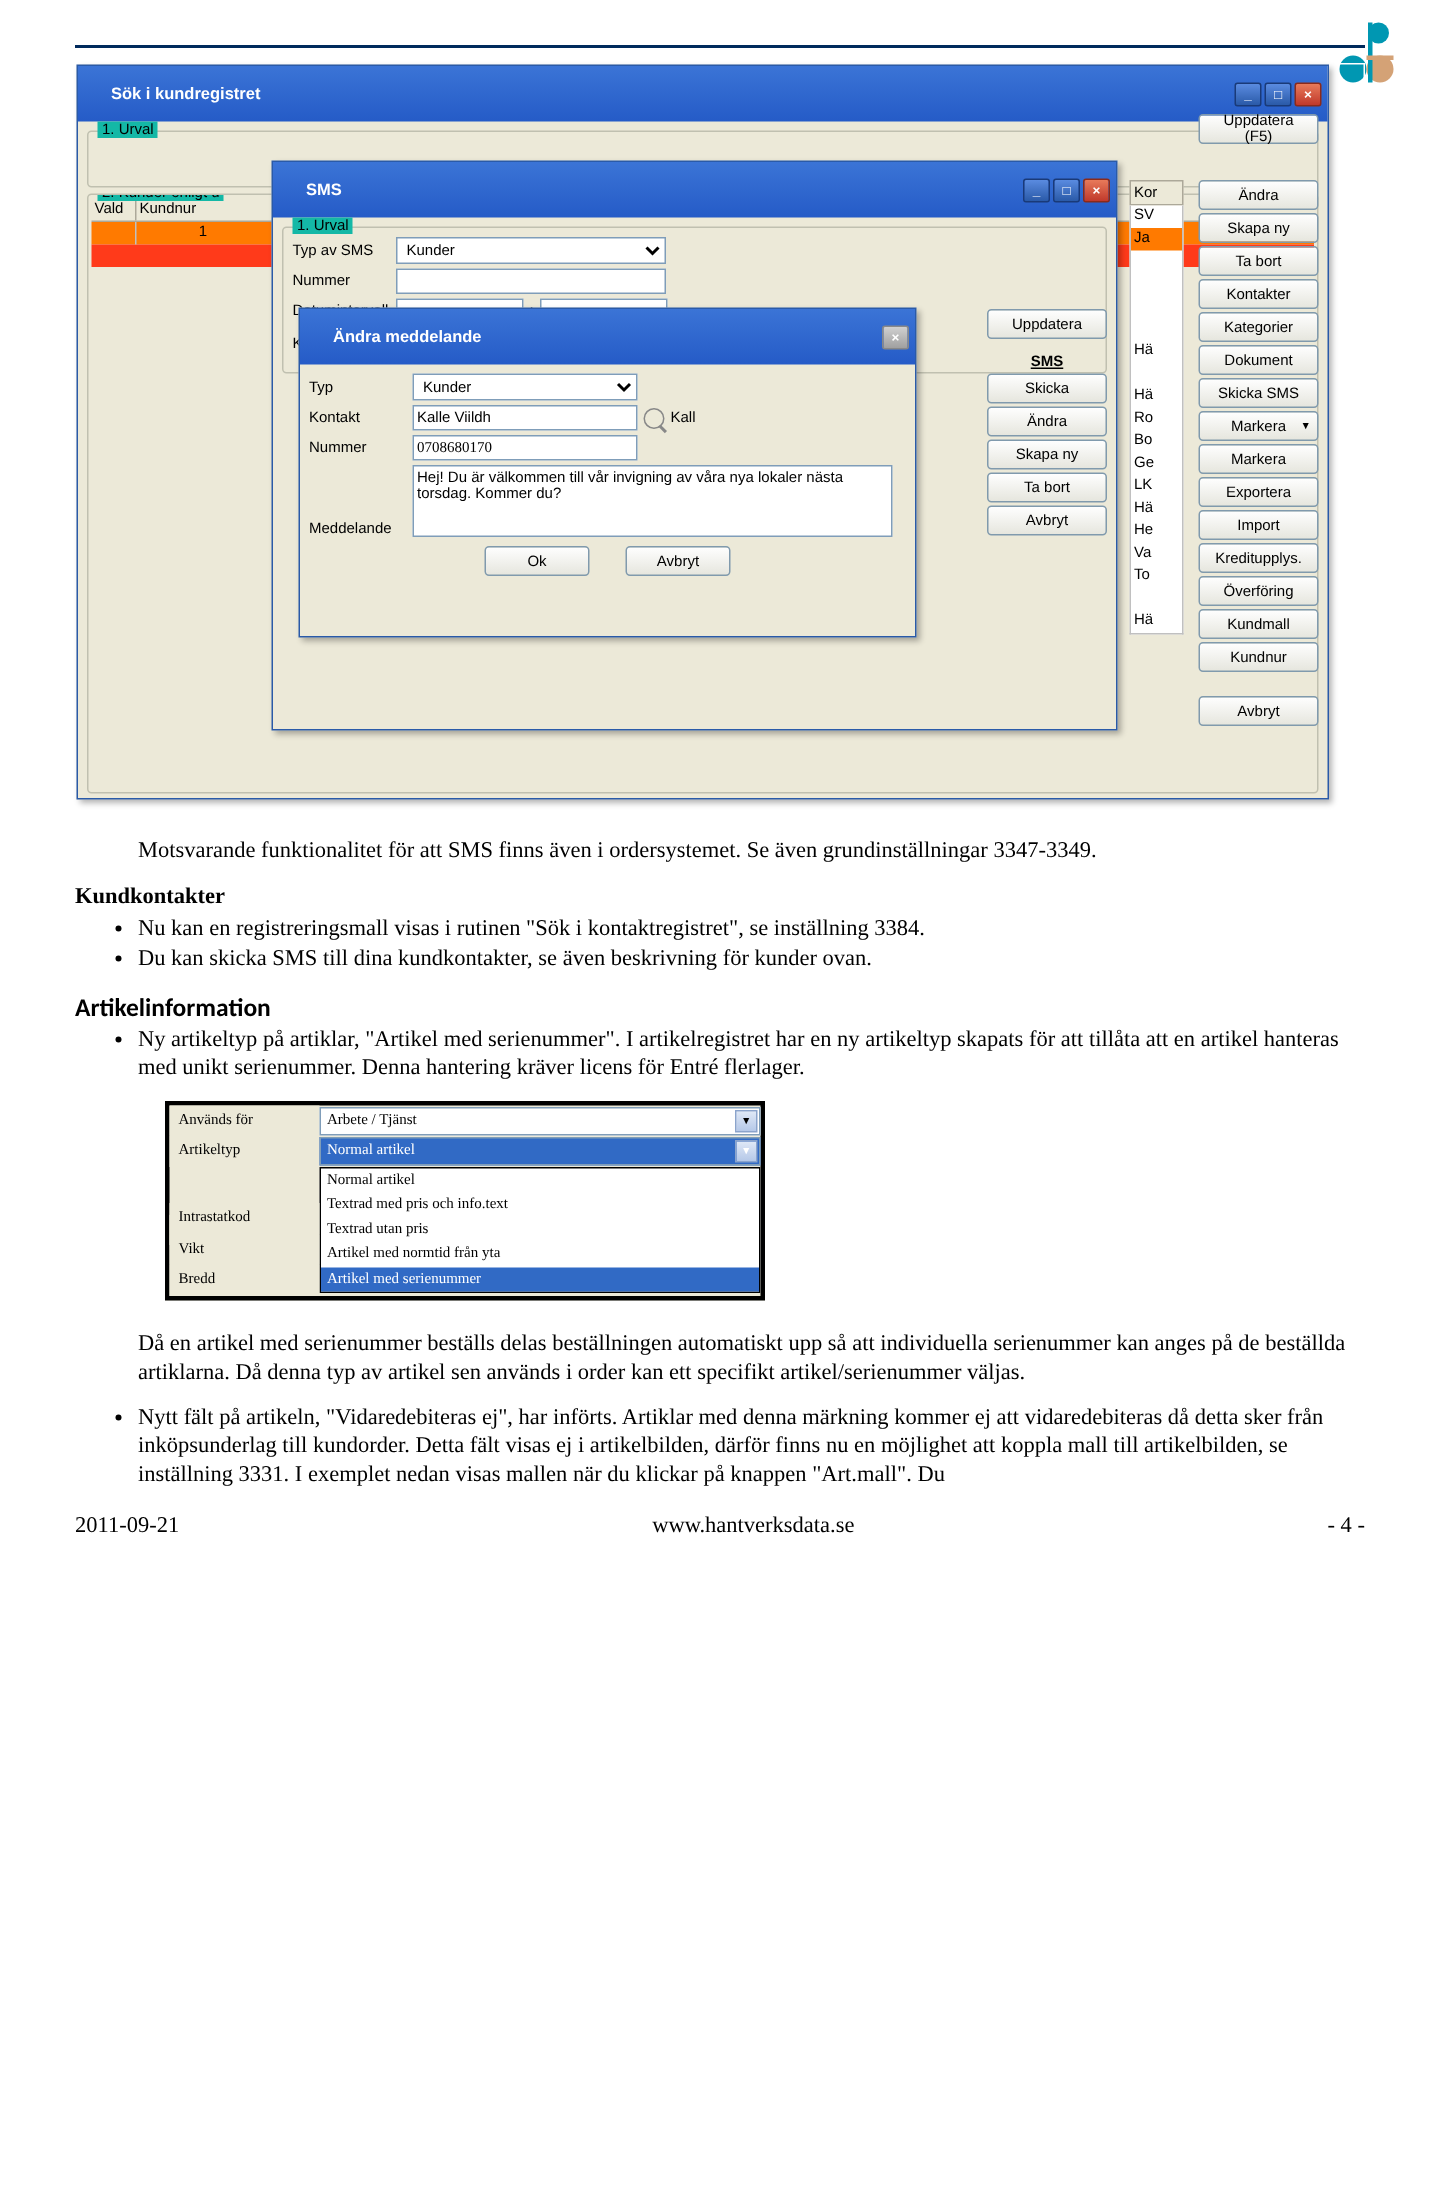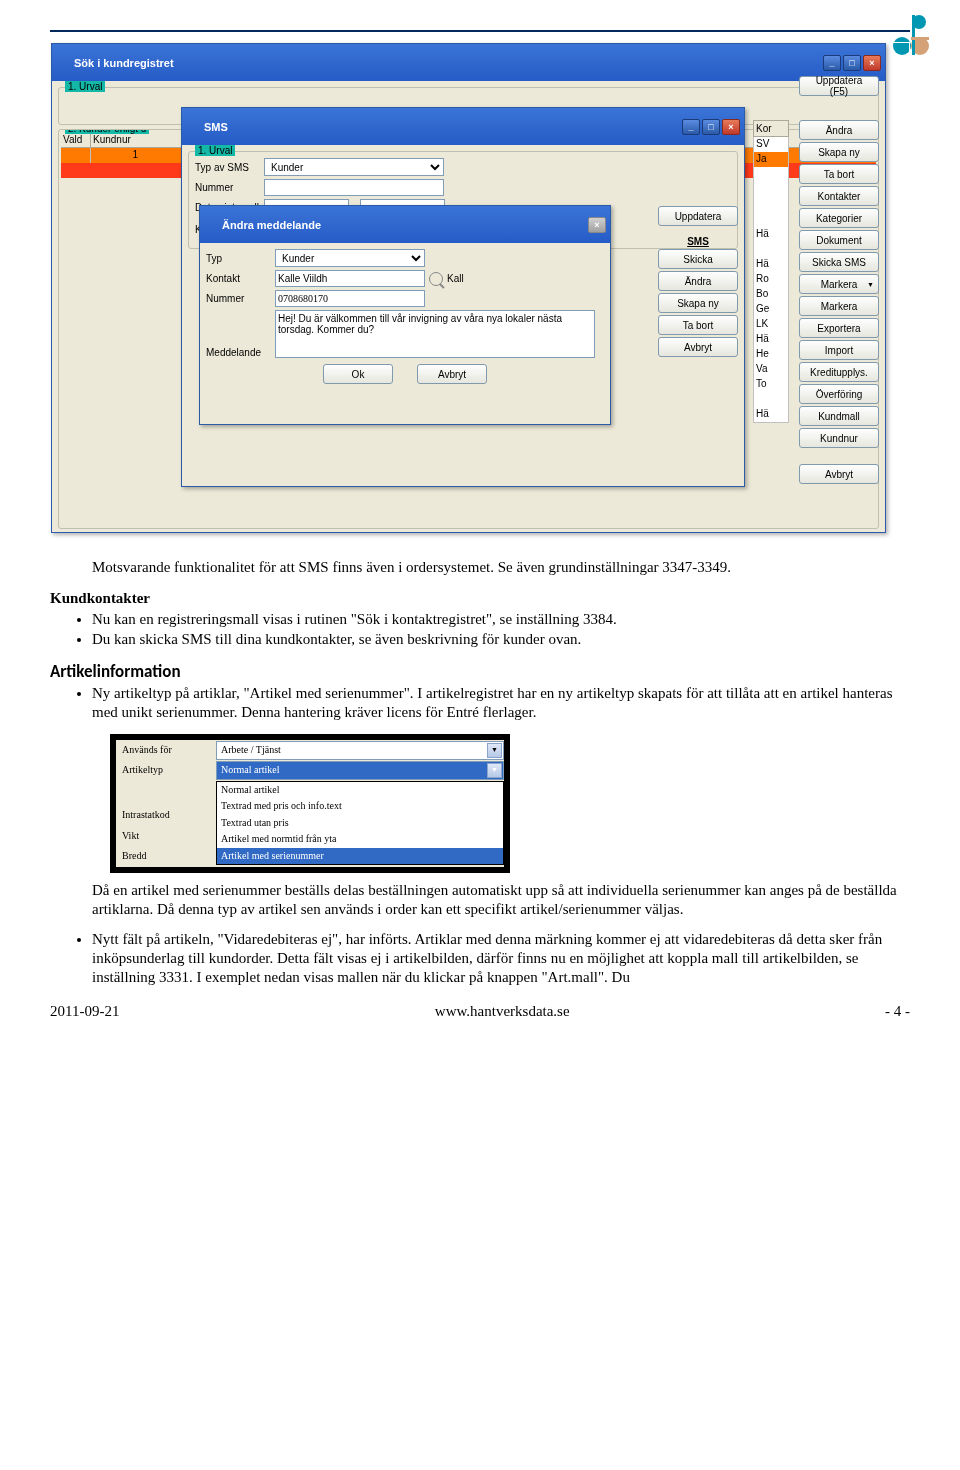--- a/index.html
+++ b/index.html
@@ -41,21 +41,21 @@
 
 .doc { font-family: Georgia, 'Times New Roman', serif; font-size: 15px; line-height: 1.25; margin-top: 16px; }
 .doc p { margin: 4px 0 12px 0; }
 .doc ul { margin: 2px 0 12px 0; padding-left: 42px; }
 .doc ul li { margin-bottom: 2px; }
 .h-sub { font-size: 15px; font-weight: bold; margin: 8px 0 2px 0; }
 .h-main { font-family: Calibri, Arial, sans-serif; font-size: 30px; color: #1f497d; margin: 18px 0 4px 0; }
 .h-mid { font-family: Calibri, Arial, sans-serif; font-size: 17px; color: #000000; font-weight: bold; margin: 6px 0 2px 0; }
 
 
-.shot2 { border: 6px solid #000000; width: 400px; margin: 8px 0 8px 60px; background: #ece9d8; }
+.shot2 { border: 3px solid #000000; width: 400px; margin: 8px 0 20px 60px; background: #ece9d8; }
 .shot2 .row { display: flex; align-items: center; border-bottom: 0; }
 .shot2 .lab { width: 100px; padding: 4px 6px; font-size: 10px; background: #ece9d8; }
 .shot2 .val { flex: 1; border: 1px solid #7f9db9; border-left: 1px solid #7f9db9; background: #fff; height: 19px; display: flex; align-items: center; padding: 0 4px; font-size: 10px; position: relative; }
 .shot2 .val .dd { position: absolute; right: 1px; top: 1px; width: 15px; height: 15px; background: linear-gradient(#dfe8f6,#b5c8e8); border: 1px solid #8ba4cc; display: flex; align-items: center; justify-content: center; font-size: 7px; }
 .shot2 .highlight { background: #316ac5; color: #fff; }
 .shot2 .droplist { border: 1px solid #000; background: #fff; }
 .shot2 .droplist div { padding: 2px 4px; font-size: 10px; }
 .shot2 .droplist .sel { background: #316ac5; color: #fff; }
 
 .footer { display: flex; justify-content: space-between; font-family: Georgia, serif; font-size: 15px; padding: 4px 0; border-top: 0; margin-top: 8px; }

